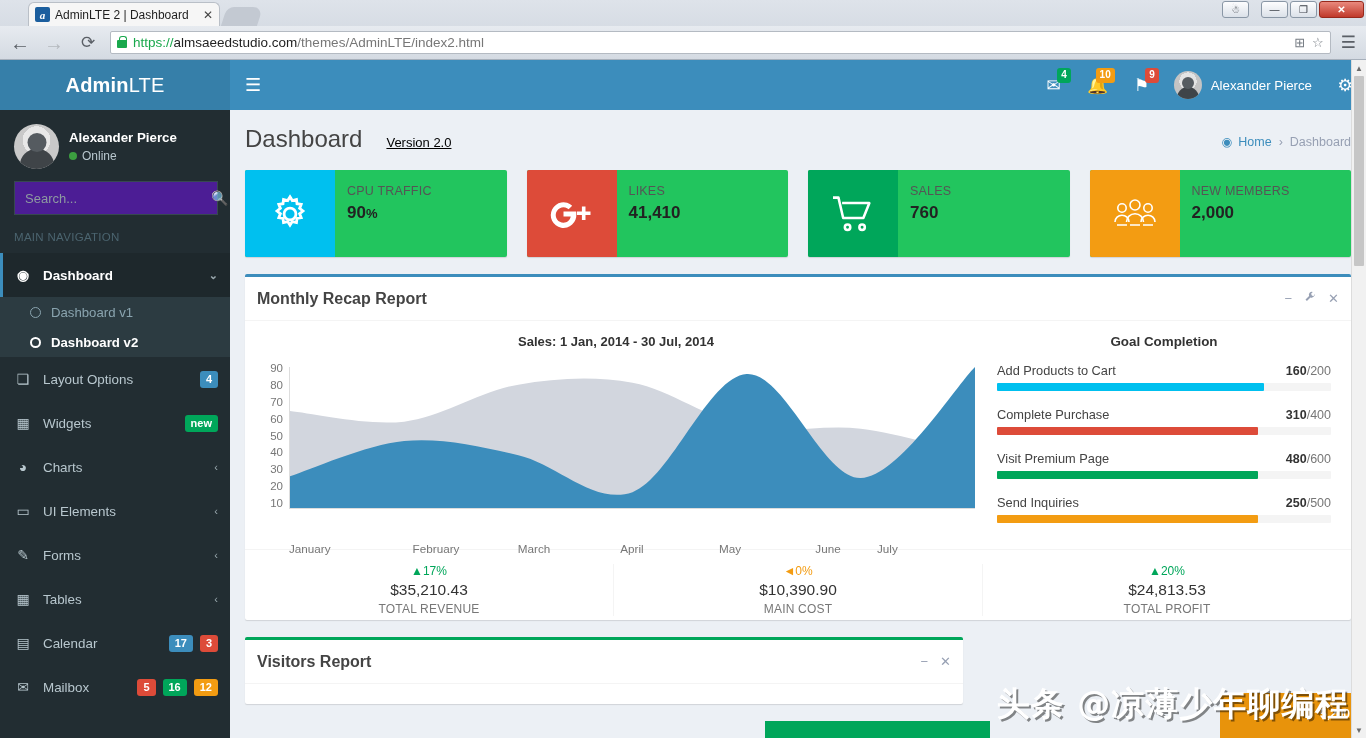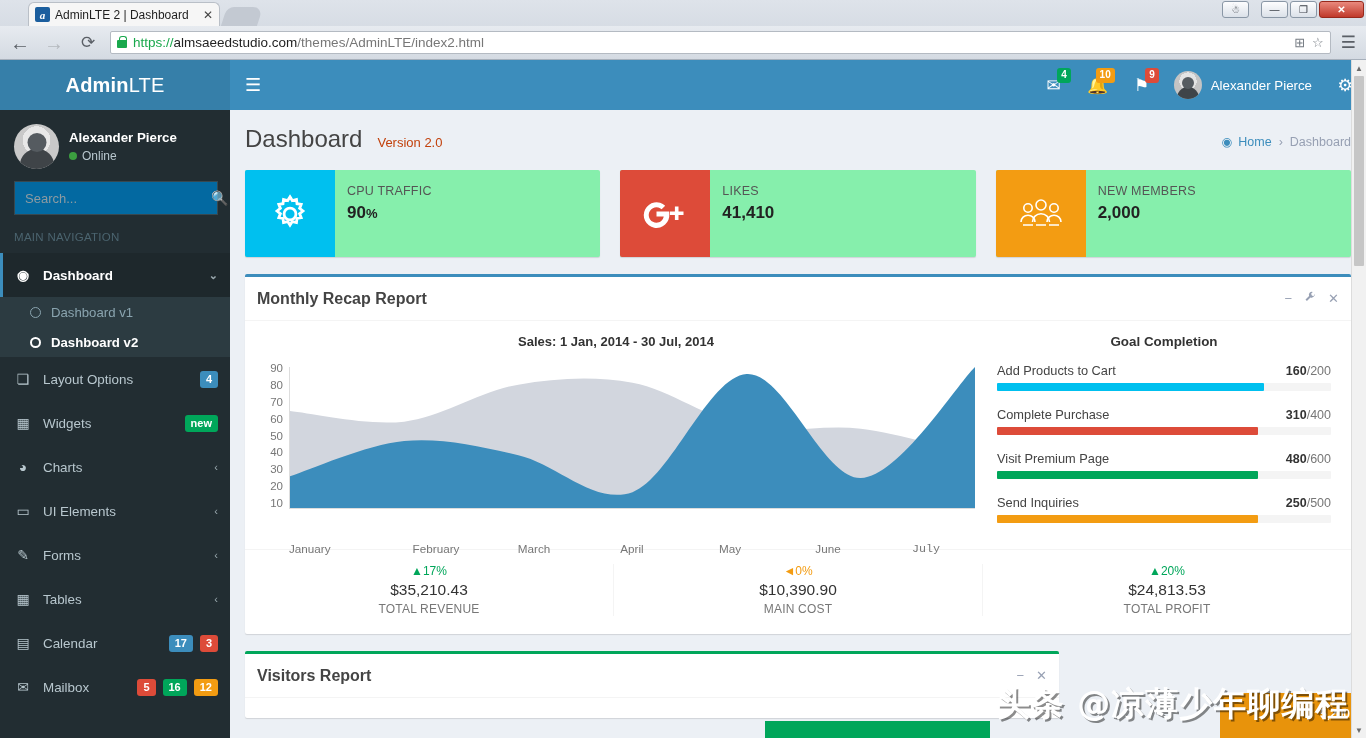--- a/index.html
+++ b/index.html
@@ -127,21 +127,21 @@
     content: ''; position: absolute; left: 50%; top: 20%;
     transform: translateX(-50%);
     width: 19px; height: 19px; border-radius: 50%; background: #555b60; z-index: 2;
   }
   .user-info { line-height: 1.5; }
   .user-name { color: #fff; font-size: 13.3px; font-weight: bold; }
   .user-status { color: #b8c7ce; font-size: 12px; display: flex; align-items: center; gap: 5px; }
   .dot-online { width: 8px; height: 8px; border-radius: 50%; background: #3c9f40; display: inline-block; }
   .search-wrap { padding: 0 12px 0 14px; }
   .search-box {
-    height: 34px; background: #0369a1; border: 1px solid #374850;
+    height: 34px; background: #4c1d95; border: 1px solid #374850;
     display: flex; align-items: center;
   }
   .search-box input {
     flex: 1; background: transparent; border: none; outline: none;
     color: #b9c1c6; font-size: 13px; padding: 0 10px;
     font-family: "Liberation Sans", sans-serif;
   }
   .search-box input::placeholder { color: #8e9ba1; }
   .search-btn {
     width: 32px; background: transparent; border: none; color: #b9c1c6;
@@ -228,31 +228,31 @@
   }
 
   .main {
     flex: 1; background: #ecf0f5; overflow: hidden; position: relative;
     padding: 0 15px;
   }
   .page-head {
     padding: 15px 0 0; display: flex; align-items: flex-end;
   }
   .page-title { font-size: 24px; font-weight: 300; color: #444; }
-  .page-sub { font-size: 13px; color: #c2410c; margin-left: 15px; margin-bottom: 3px; }
+  .page-sub { font-size: 13px; color: #000000; margin-left: 24px; margin-bottom: 3px; text-decoration: underline; }
   .breadcrumb {
     margin-left: auto; display: flex; align-items: center; gap: 7px;
     font-size: 12.5px; color: #97a0b3; margin-bottom: 4px;
   }
   .breadcrumb .crumb-home { color: #3c8dbc; display: flex; align-items: center; gap: 6px; }
 
   
   .infobox-row { display: flex; gap: 20px; margin-top: 17px; }
   .infobox {
-    flex: 1; height: 87px; background: #86efac; display: flex;
+    flex: 1; height: 87px; background: #22c55e; display: flex;
     box-shadow: 0 1px 1px rgba(0,0,0,.12); border-radius: 2px; overflow: hidden;
   }
   .ib-icon {
     width: 90px; flex: none; display: flex; align-items: center;
     justify-content: center; color: #fff; font-size: 36px;
   }
   .ib-body { padding: 14px 12px; }
   .ib-text { font-size: 12.5px; color: #555; letter-spacing: .2px; }
   .ib-num { font-size: 17px; font-weight: bold; color: #222; margin-top: 5px; }
   .ib-num .unit { font-size: 13px; }
@@ -287,53 +287,53 @@
     position: absolute; left: 32px; right: 0; top: 5px; height: 142px;
     border-left: 1px solid #ddd; border-bottom: 1px solid #ddd;
   }
   .plot svg { display: block; width: 100%; height: 100%; }
   .xlabels {
     position: absolute; left: 32px; right: 0; top: 152px;
     display: flex; font-size: 11.7px; color: #777; margin-top: 28px;
   }
   .xlabels span { flex: 1; text-align: center; }
   .xlabels span:first-child { text-align: left; }
-  .xlabels span:last-child { text-align: center; font-family: Liberation Mono, monospace; }
+  .xlabels span:last-child { text-align: left; }
 
   .goal-col { flex: 1; padding: 0 8px 0 22px; }
   .goal-title {
     text-align: center; font-size: 13.4px; font-weight: bold; color: #333;
     margin-bottom: 14px;
   }
   .goal-row { margin-bottom: 16px; }
   .goal-line { display: flex; align-items: center; font-size: 12.8px; color: #444; }
   .goal-name { flex: 1; }
   .goal-val { font-weight: bold; color: #333; font-size: 12.5px; }
   .goal-val .den { font-weight: normal; color: #777; }
   .prog-bg { height: 8px; background: #f4f4f4; border-radius: 1px; margin-top: 5px; }
   .prog-fill { height: 8px; border-radius: 1px; }
 
   .box-foot {
-    border-top: 1px solid #f4f4f4; display: flex; padding: 14px 0 18px;
+    border-top: 1px solid #f4f4f4; display: flex; padding: 14px 0 4px;
     margin-top: 10px;
   }
   .stat {
     flex: 1; text-align: center; border-right: 1px solid #f4f4f4;
   }
   .stat:last-child { border-right: none; }
   .stat-delta { font-size: 12px; }
   .stat-delta.up { color: #00a65a; }
   .stat-delta.flat { color: #f39c12; }
   .stat-delta.down { color: #dd4b39; }
   .stat-num { font-size: 15.5px; color: #333; margin-top: 3px; }
   .stat-lbl { font-size: 12px; color: #777; margin-top: 3px; letter-spacing: .2px; }
 
   
   .vis-wrap { display: flex; gap: 20px; margin-top: 17px; }
-  .vis-box { width: 814px; flex: none; }
+  .vis-box { width: 718px; flex: none; }
   .vis-right { flex: 1; }
 
   
   .scrollbar {
     position: absolute; right: 0; top: 0; width: 15px; height: 678px;
     background: #f1f1f1; border-left: 1px solid #dcdcdc;
   }
   .sb-arrow {
     height: 16px; display: flex; align-items: center; justify-content: center;
     font-size: 8px; color: #6b6b6b; cursor: pointer;
@@ -554,20 +554,33 @@
               <path fill="#fff" d="M19.5 17.5v5h7.2c-.5 3.6-3.6 6.2-7.2 6.2a7.7 7.7 0 1 1 5.1-13.4l3.6-3.6A12.8 12.8 0 1 0 32.3 20c0-.9-.1-1.7-.2-2.5z"></path>
               <path fill="#fff" d="M41.5 17.5v-5h-3.6v5h-5v3.6h5v5h3.6v-5h5v-3.6z"></path>
             </svg>
           </div>
           <div class="ib-body">
             <div class="ib-text">LIKES</div>
             <div class="ib-num">41,410</div>
           </div>
         </div>
 
+        <div class="infobox">
+          <div class="ib-icon" style="background:#00a65a">
+            <svg width="44" height="40" viewBox="0 0 24 22" fill="none" stroke="#fff" stroke-width="1.4" stroke-linejoin="round">
+              <path d="M1 2h3l2.6 11.2h11.1L21 5H6"></path>
+              <circle cx="9" cy="18.3" r="1.5"></circle>
+              <circle cx="17" cy="18.3" r="1.5"></circle>
+            </svg>
+          </div>
+          <div class="ib-body">
+            <div class="ib-text">SALES</div>
+            <div class="ib-num">760</div>
+          </div>
+        </div>
 
         <div class="infobox">
           <div class="ib-icon" style="background:#f39c12">
             <svg width="48" height="38" viewBox="0 0 48 38" fill="none" stroke="#fff" stroke-width="1.6">
               <circle cx="11" cy="13" r="4.2"></circle>
                 <path d="M4 27c0-4 3.2-6.8 7-6.8s7 2.8 7 6.8"></path>
               <circle cx="24" cy="10" r="5"></circle>
                 <path d="M15.5 27c0-4.8 3.8-8.2 8.5-8.2s8.5 3.4 8.5 8.2"></path>
               <circle cx="37" cy="13" r="4.2"></circle>
                 <path d="M30 27c0-4 3.2-6.8 7-6.8s7 2.8 7 6.8"></path>

